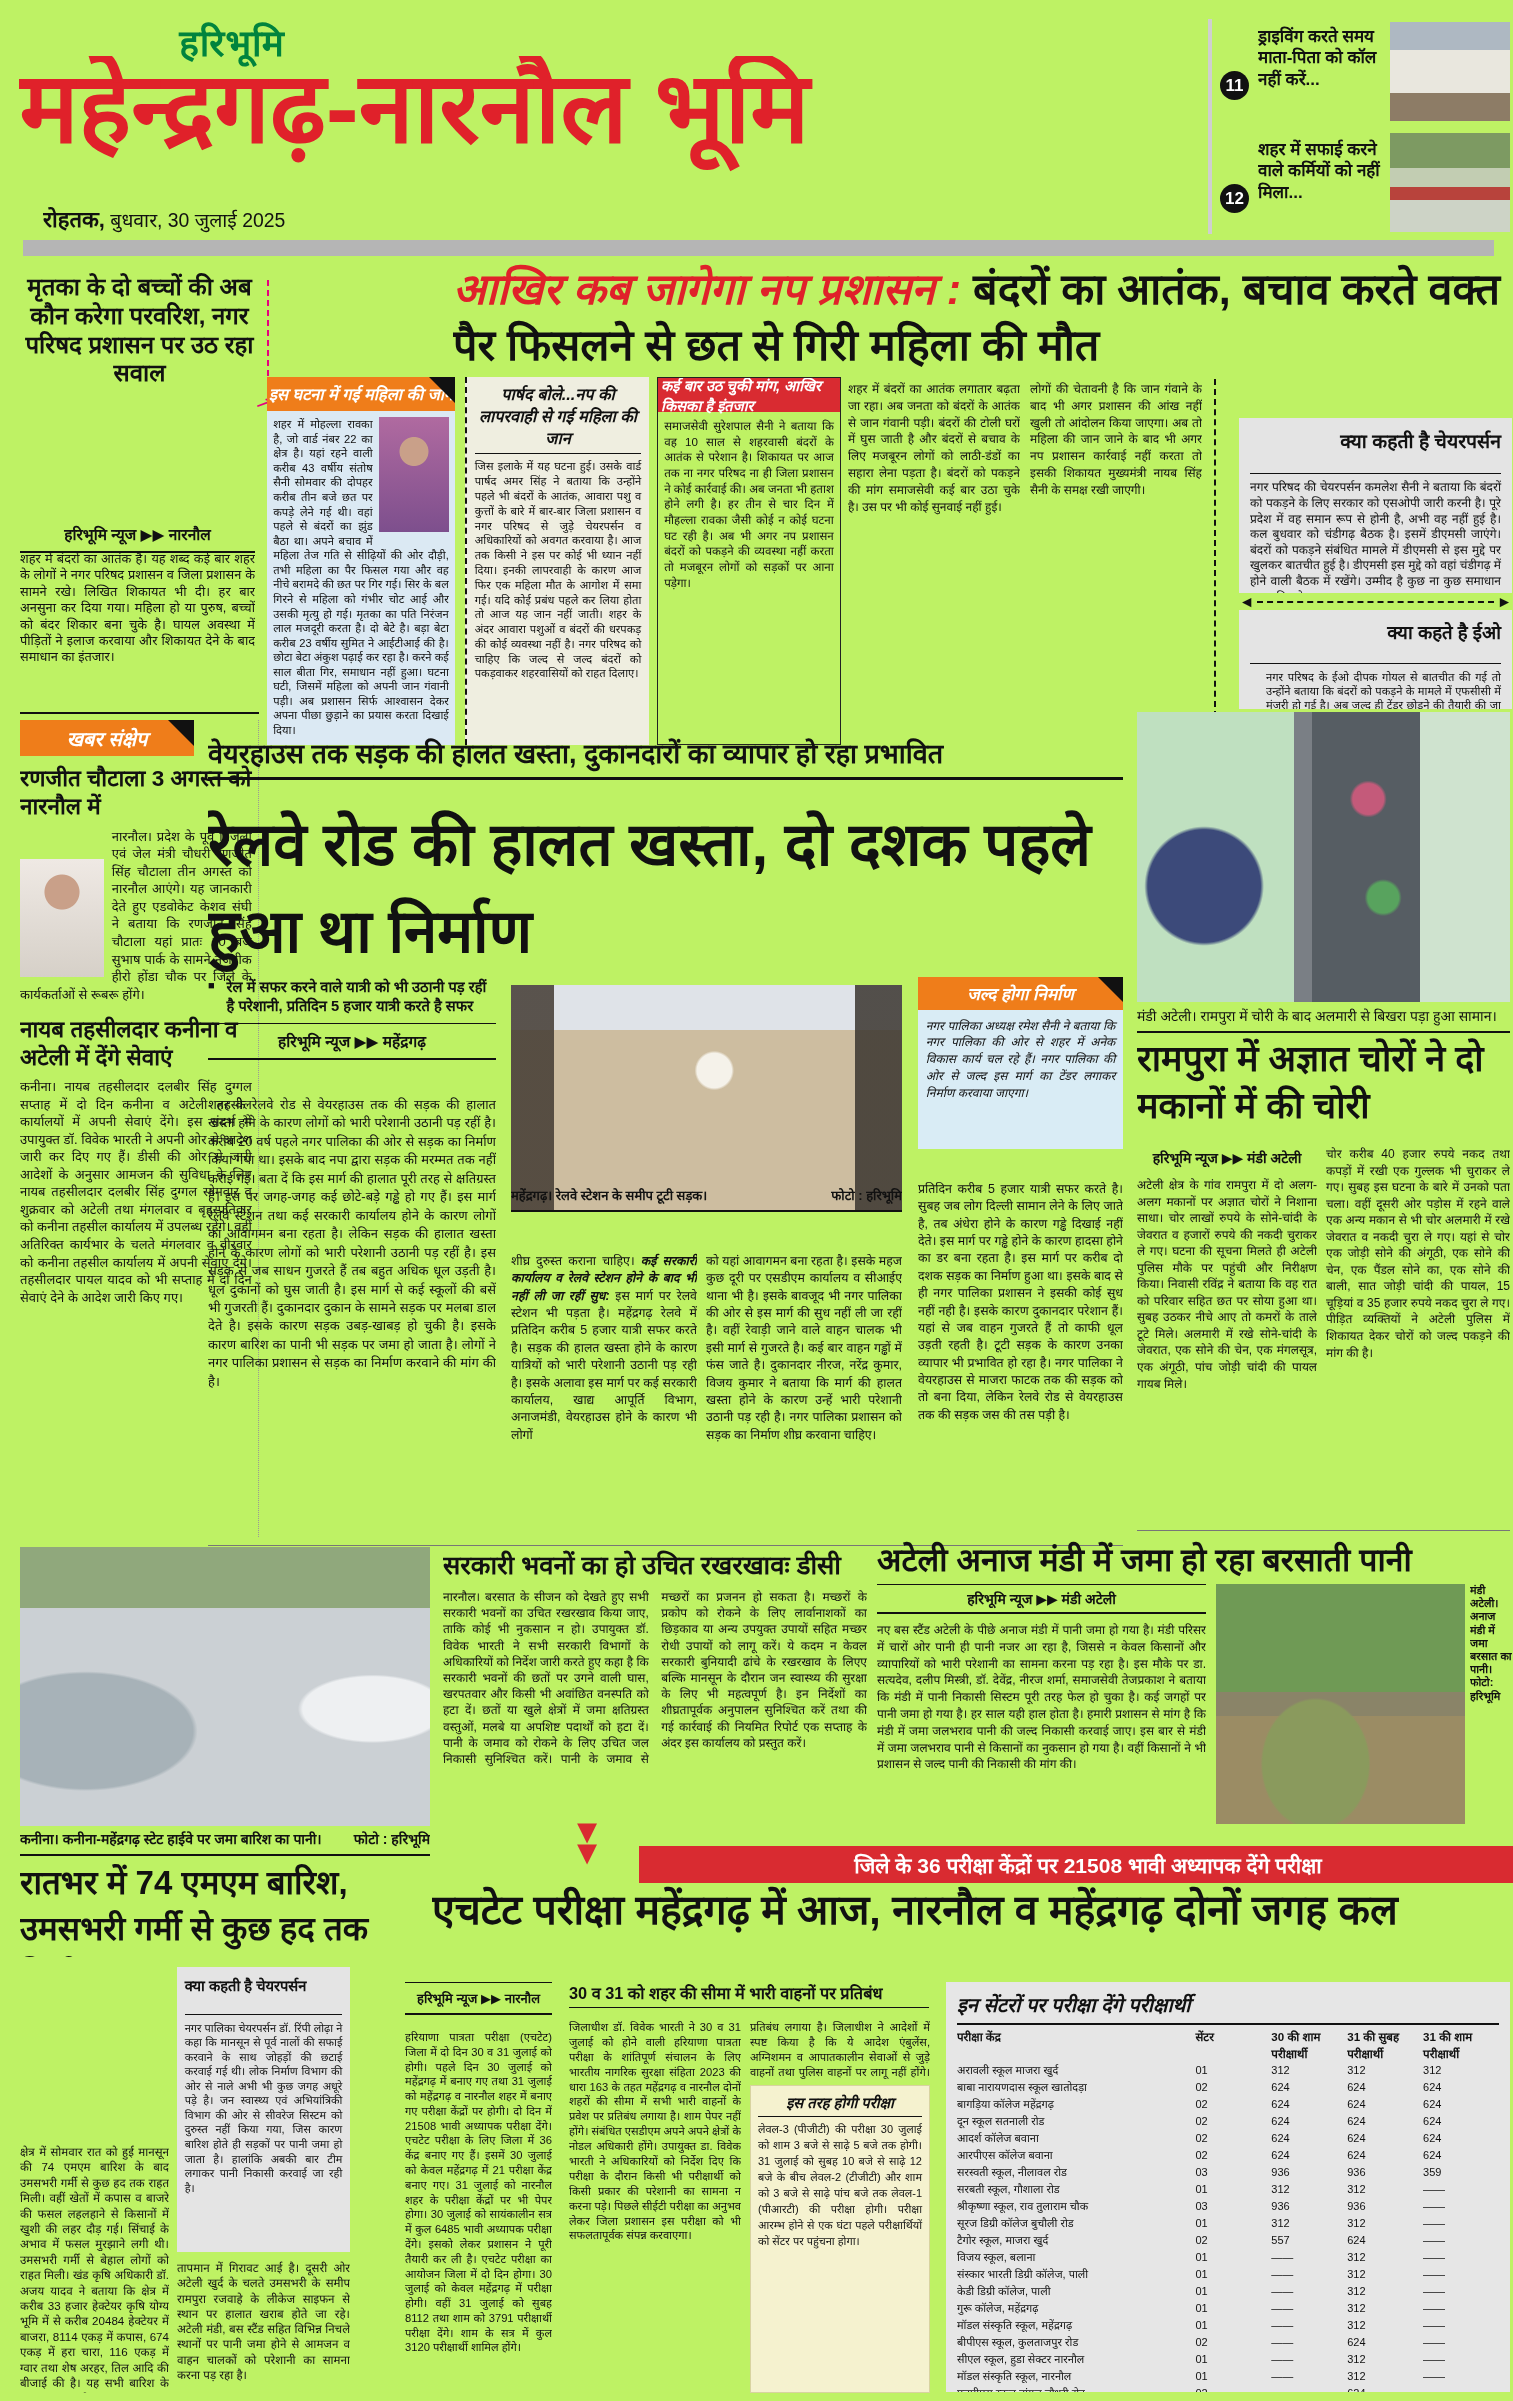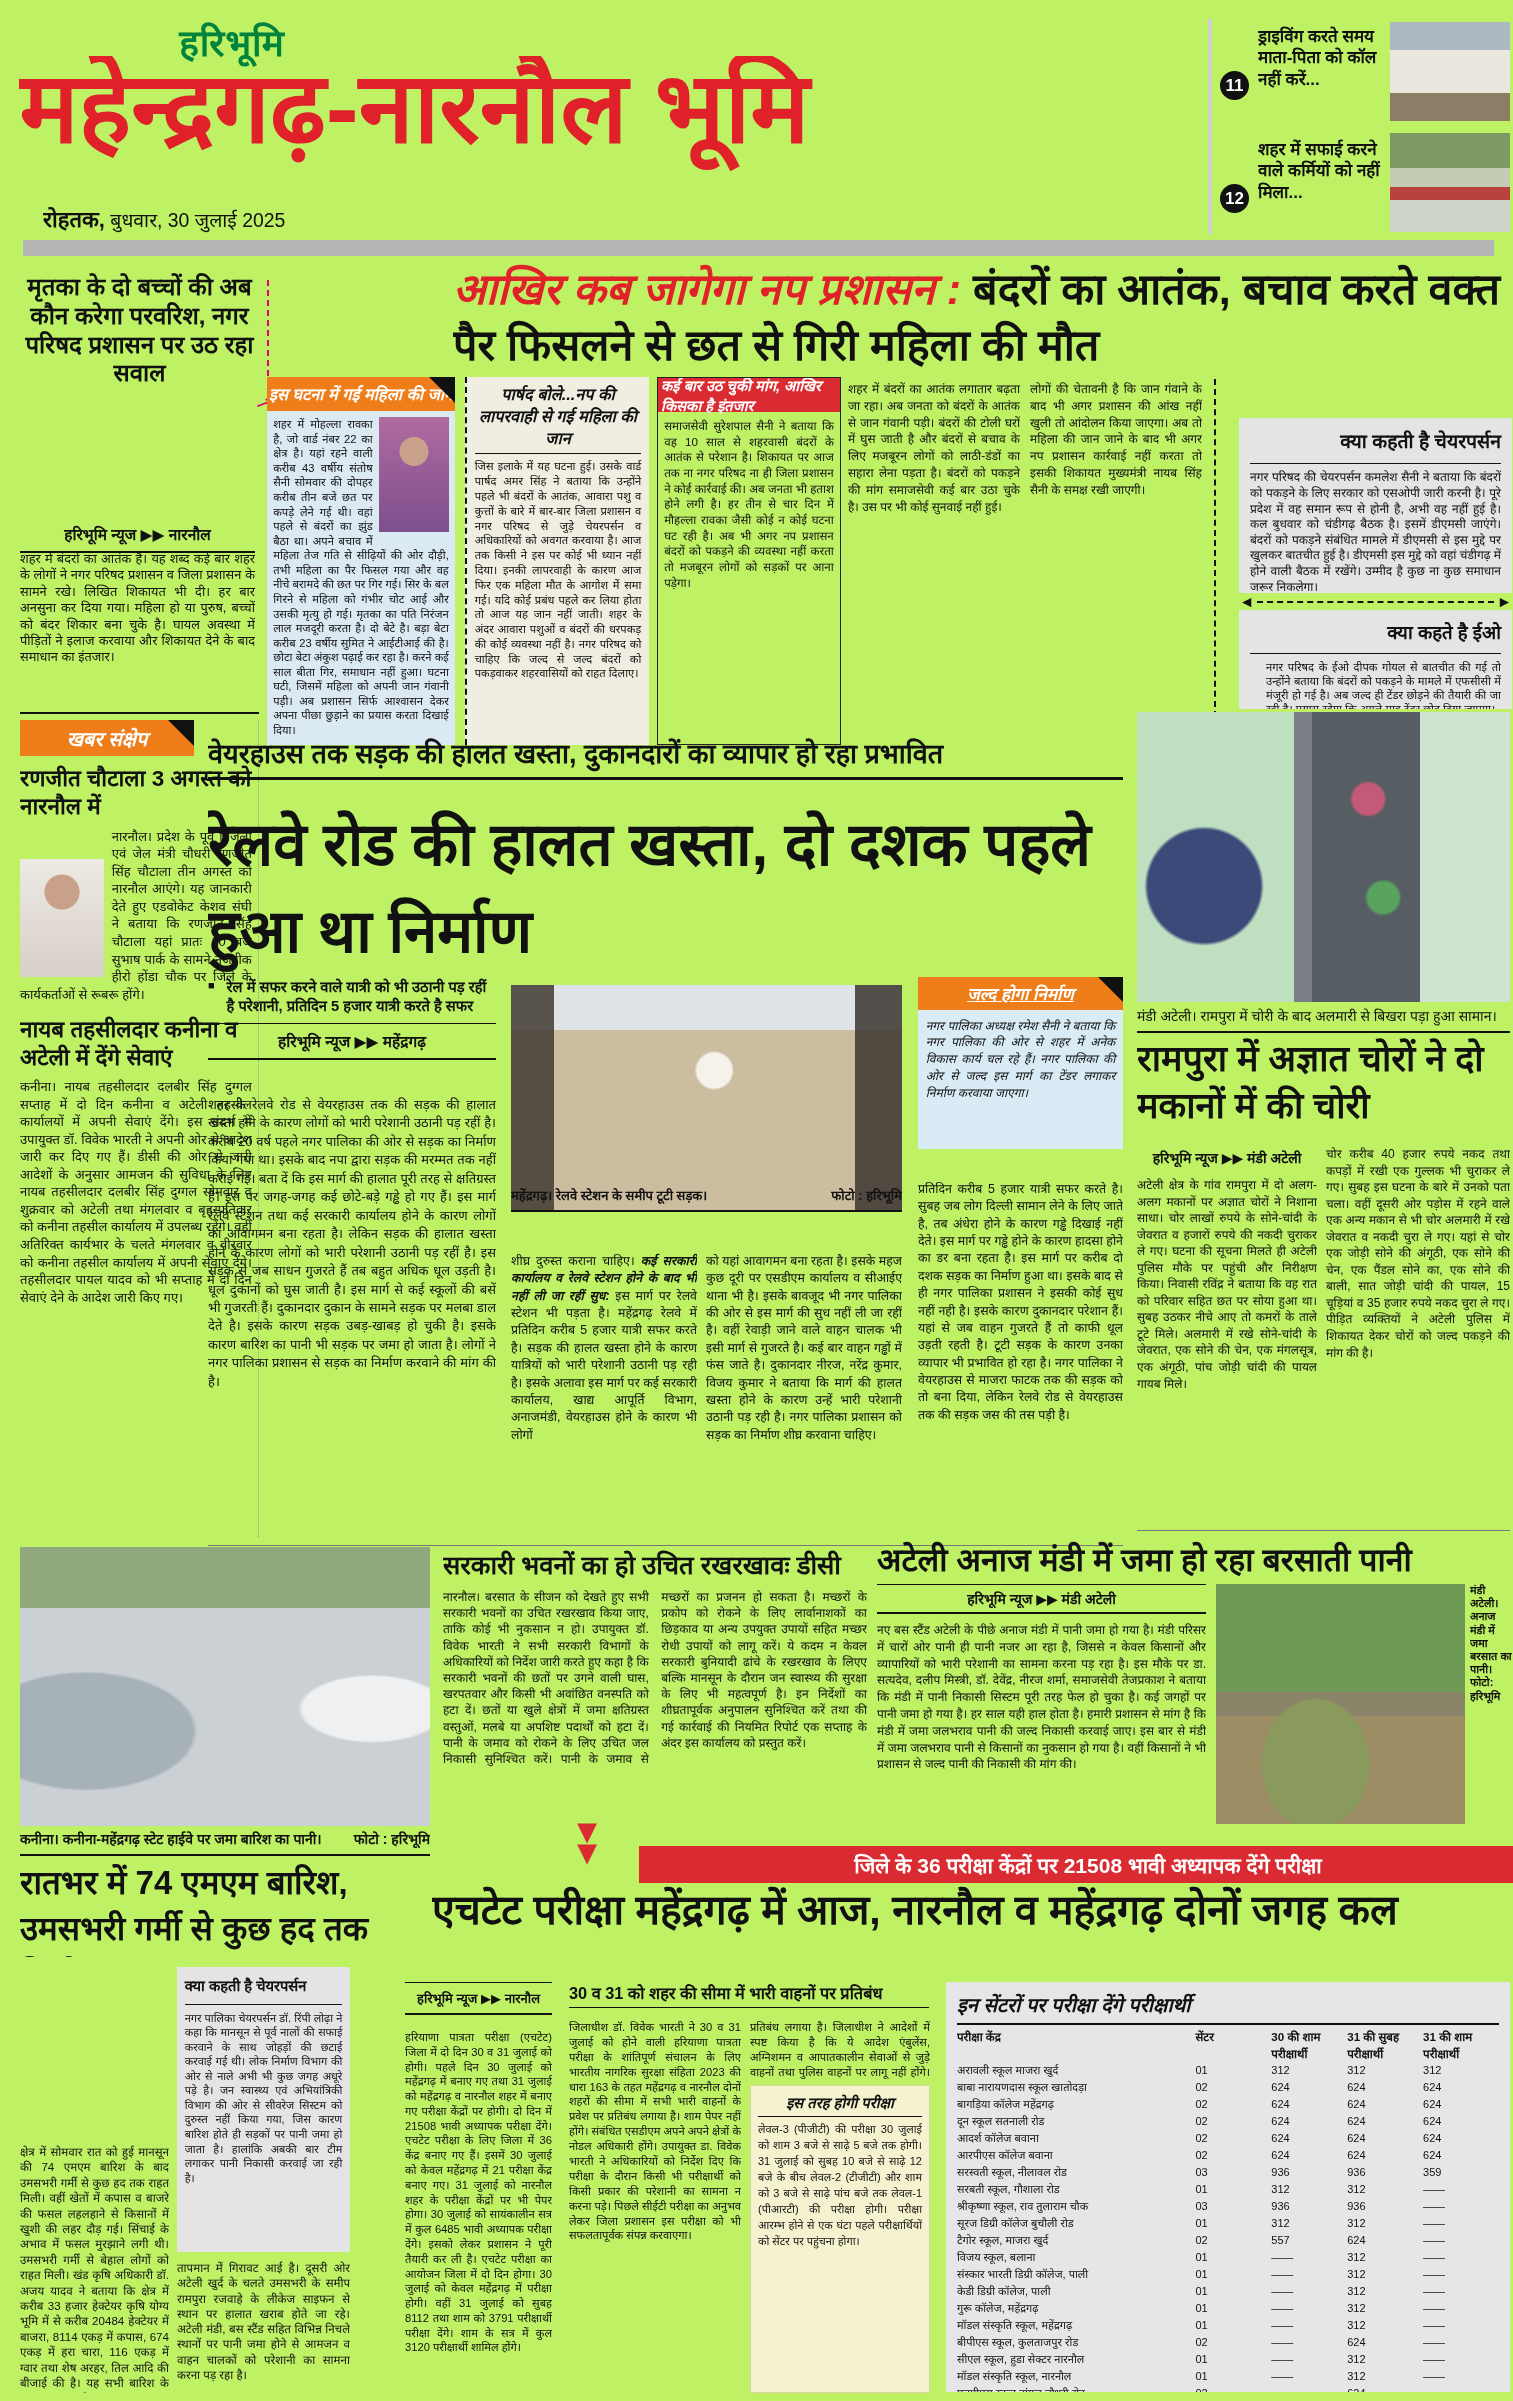--- a/index.html
+++ b/index.html
@@ -27,21 +27,21 @@
   .rule-t{border-top:2.3px solid #111;}
   .body-txt{font-size:12.4px;line-height:1.28;}
   .box-hdr{position:relative;background:#ef7d1a;color:#fff;font-weight:700;font-style:italic;
         display:flex;align-items:center;justify-content:center;}
   .box-hdr.red{background:#d92b31;}
   .fold{position:absolute;right:0;top:0;width:0;height:0;border-style:solid;}
   .hl-main{font-weight:700;line-height:1.3;}
   .red-lead{color:#e0212a;font-style:italic;}
   .graybox{background:#e4e4e4;padding:9.3px 11px;}
   .graybox .g-title{font-weight:700;font-size:19.4px;text-align:right;border-bottom:1.5px solid #111;
-        padding-bottom:9px;margin-bottom:6.2px;}
+        padding-bottom:19px;margin-bottom:6.2px;}
   .dashv{border-left:2.3px dashed #111;}
   .dash-arrow{display:flex;align-items:center;gap:3.1px;font-size:15.5px;}
   .dash-arrow .ln{flex:1;border-top:2.3px dashed #111;height:0;}
   .caption{font-size:13px;line-height:1.2;}
   .kicker{font-weight:700;font-size:27px;border-bottom:3.1px solid #111;padding-bottom:6.2px;}
   .trow{display:flex;line-height:17px;font-size:11px;}
   .tc{flex:0 0 auto;}
   .tc.name{width:44%;text-align:left;white-space:nowrap;overflow:hidden;}
   .tc.n{width:14%;text-align:left;}
   .thead{display:flex;font-weight:700;font-size:11.6px;line-height:17px;}
@@ -158,21 +158,21 @@
   <div class="abs photo" style="left:511px;top:985px;width:391px;height:225px;background:
       linear-gradient(90deg,rgba(66,58,50,.85) 0 11%,rgba(0,0,0,0) 11% 88%,rgba(58,53,47,.85) 88%),
       radial-gradient(circle at 52% 38%,#f5f2ea 7%,transparent 8%),
       linear-gradient(180deg,#dfe3e8 0 20%,#cdbda0 20% 100%);"></div>
   <div class="abs caption rule-b" style="left:511px;top:1188px;width:391px;padding-bottom:6.2px;">
     <span class="b">महेंद्रगढ़। रेलवे स्टेशन के समीप टूटी सड़क।</span>
     <span class="b" style="float:right;">फोटो : हरिभूमि</span>
   </div>
 
   <div class="abs" style="left:918px;top:977px;width:205px;">
-    <div class="box-hdr" style="height:33px;font-size:17px;text-decoration:underline;">
+    <div class="box-hdr" style="height:33px;font-size:17px;">
       <span>जल्द होगा निर्माण</span>
       <span class="fold" style="border-width:0 25px 25px 0;border-color:transparent #111 transparent transparent;"></span>
     </div>
     <div class="i just" style="background:#d9ecf5;padding:7.7px;font-size:12px;line-height:1.4;height:139px;box-sizing:border-box;">नगर पालिका अध्यक्ष रमेश सैनी ने बताया कि नगर पालिका की ओर से शहर में अनेक विकास कार्य चल रहे हैं। नगर पालिका की ओर से जल्द इस मार्ग का टेंडर लगाकर निर्माण करवाया जाएगा।</div>
   </div>
   <div class="abs just" style="left:918px;top:1181px;width:205px;height:358px;font-size:12.4px;line-height:1.4;">प्रतिदिन करीब 5 हजार यात्री सफर करते है। सुबह जब लोग दिल्ली सामान लेने के लिए जाते है, तब अंधेरा होने के कारण गड्ढे दिखाई नहीं देते। इस मार्ग पर गड्ढे होने के कारण हादसा होने का डर बना रहता है। इस मार्ग पर करीब दो दशक सड़क का निर्माण हुआ था। इसके बाद से ही नगर पालिका प्रशासन ने इसकी कोई सुध नहीं नही है। इसके कारण दुकानदार परेशान हैं। यहां से जब वाहन गुजरते हैं तो काफी धूल उड़ती रहती है। टूटी सड़क के कारण उनका व्यापार भी प्रभावित हो रहा है। नगर पालिका ने वेयरहाउस से माजरा फाटक तक की सड़क को तो बना दिया, लेकिन रेलवे रोड से वेयरहाउस तक की सड़क जस की तस पड़ी है।</div>
 
   <div class="abs just" style="left:511px;top:1253px;width:186px;height:287px;font-size:12.4px;line-height:1.4;">
     <span>शीघ्र दुरुस्त कराना चाहिए।</span>
     <span class="b i">कई सरकारी कार्यालय व रेलवे स्टेशन होने के बाद भी नहीं ली जा रहीं सुध:</span>

